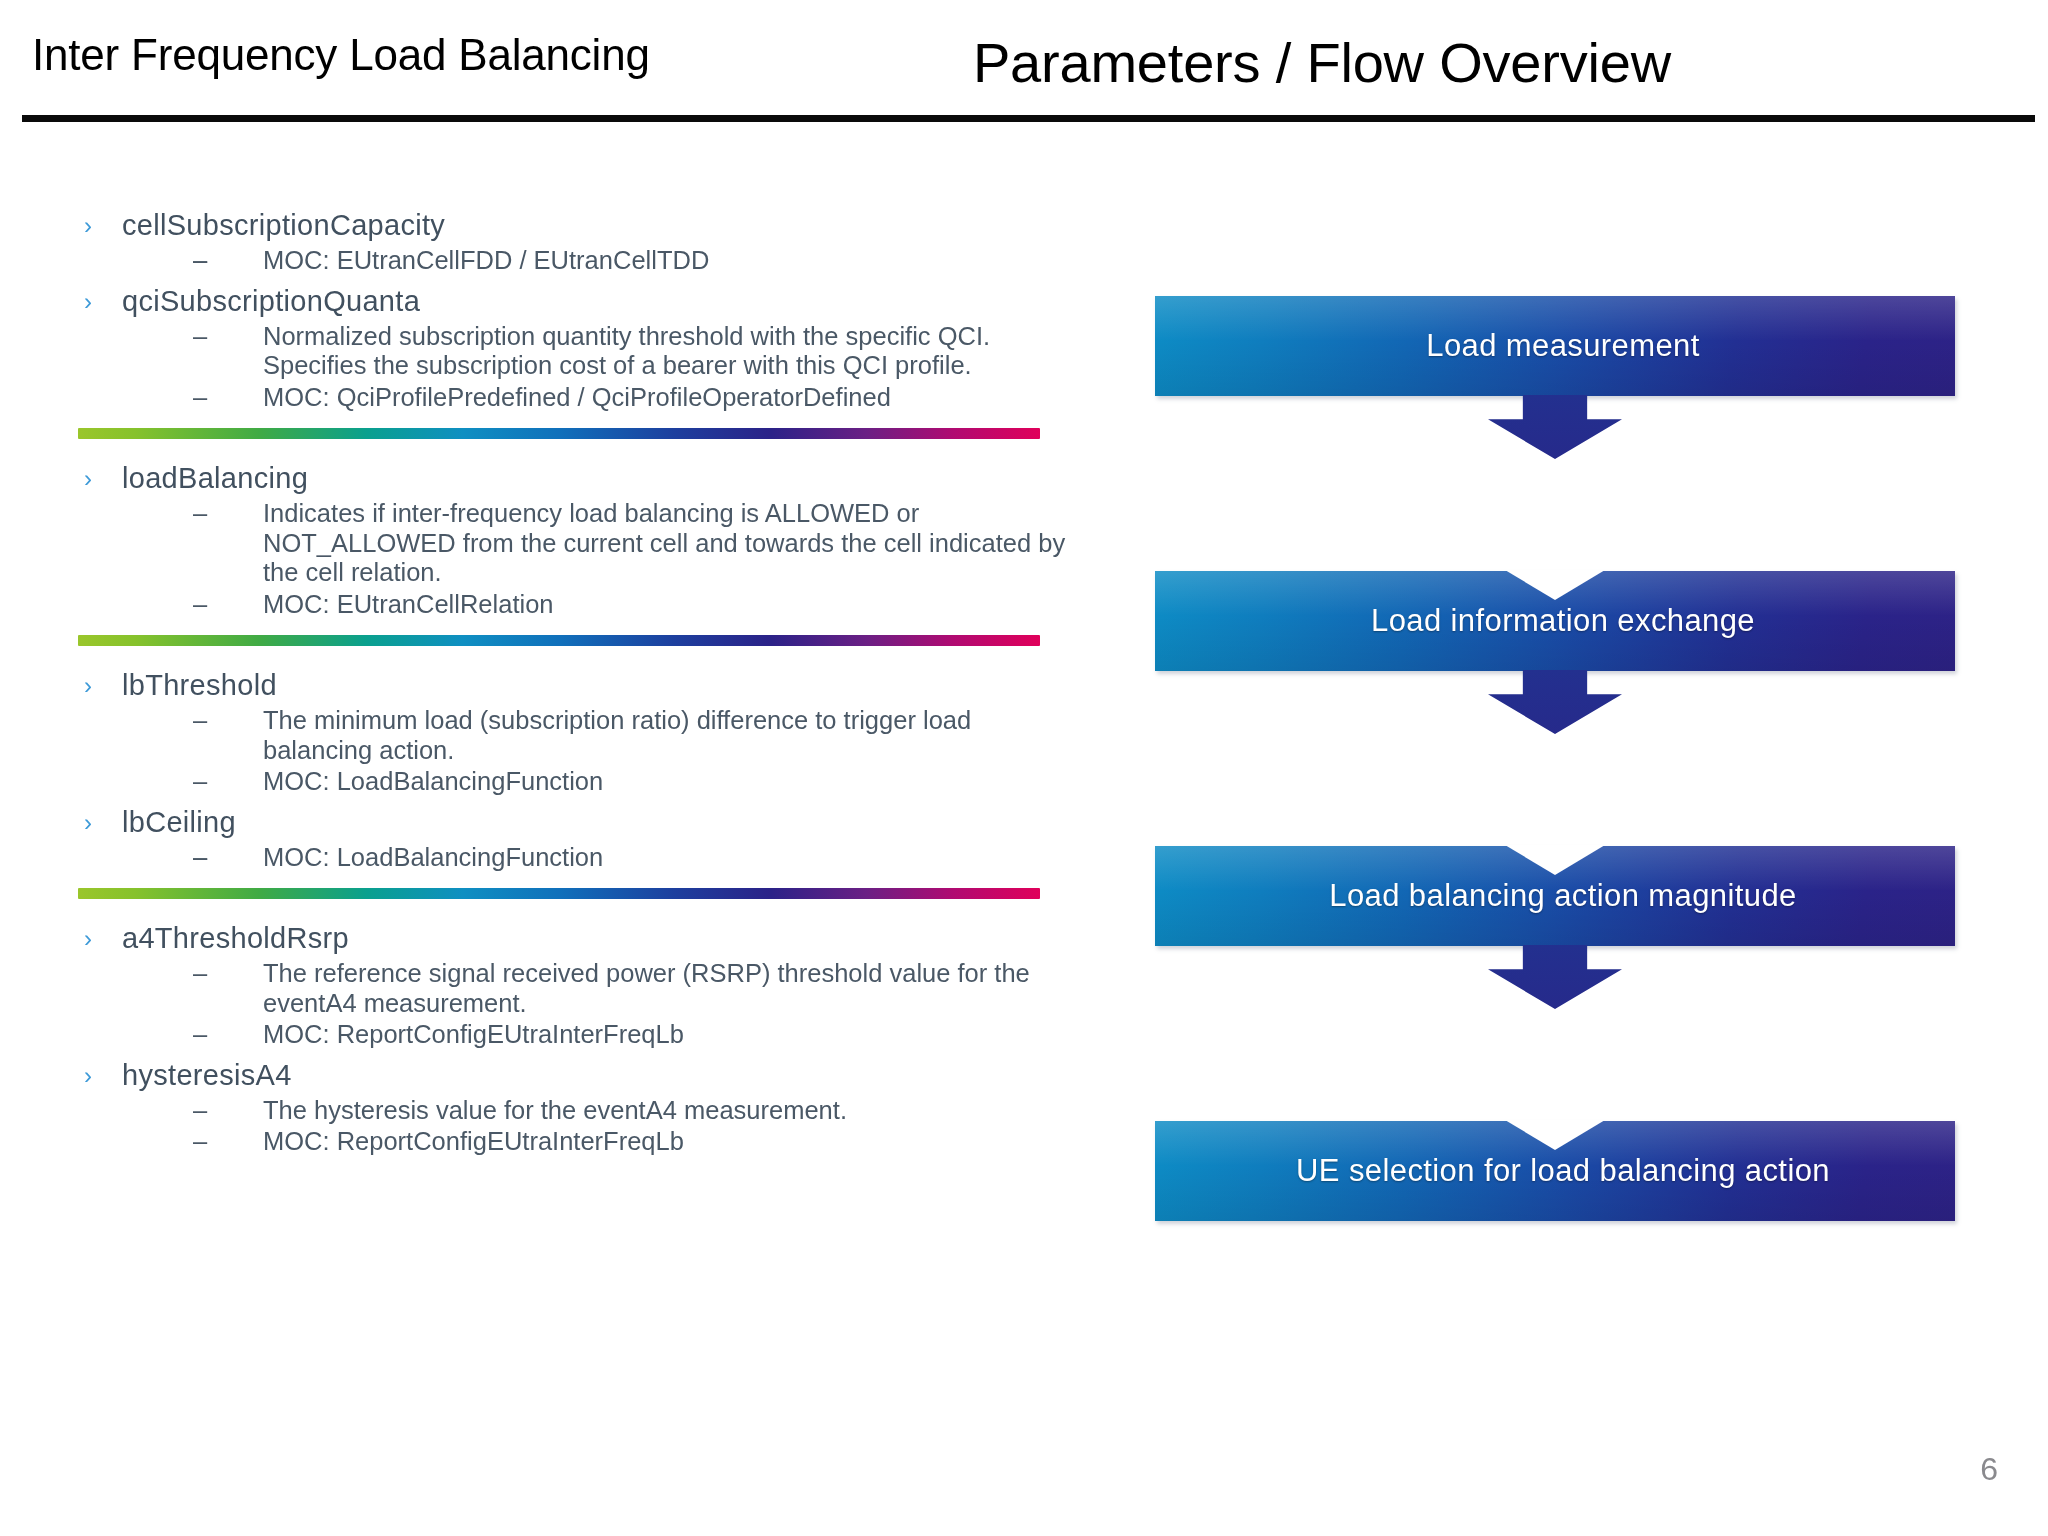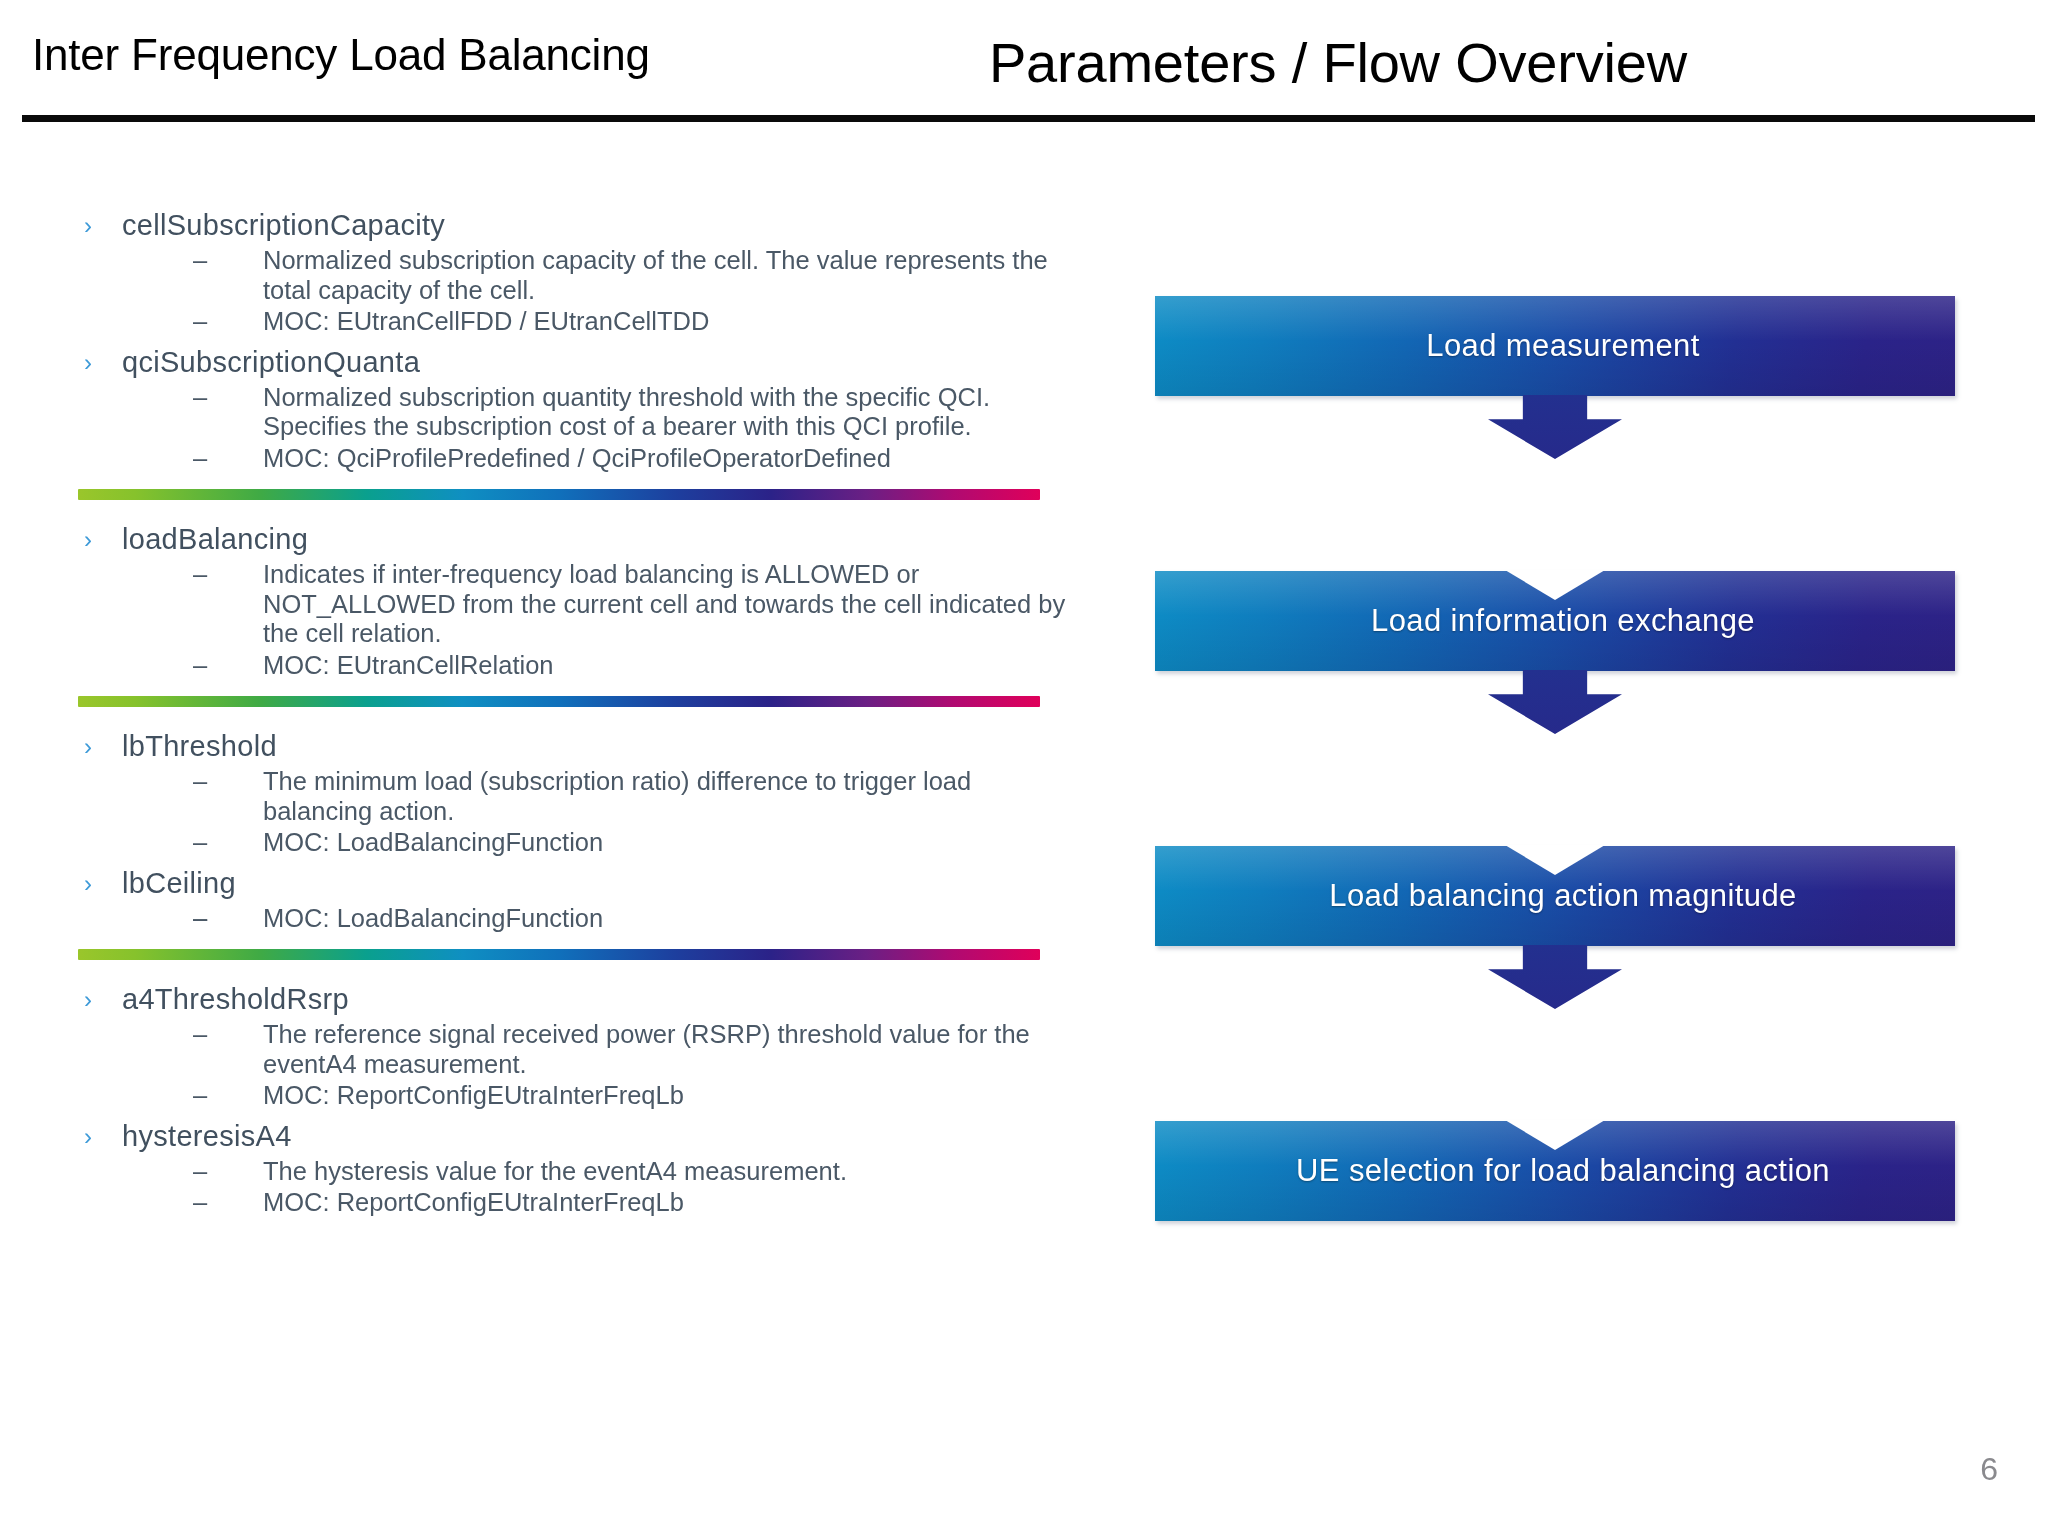--- a/index.html
+++ b/index.html
@@ -14,21 +14,20 @@
     overflow: hidden;
     font-family: "Liberation Sans", sans-serif;
   }
 
   
   #slide-header {
     position: absolute;
     left: 0; top: 0;
     width: 1701px;
     height: 130px;
-    padding-left: 16px;
   }
   #header-title-left {
     position: absolute;
     left: 32px;
     top: 30px;
     font-size: 44px;
     color: #000000;
     letter-spacing: -0.2px;
     white-space: nowrap;
   }
@@ -213,21 +212,21 @@
   <div id="header-title-left">Inter Frequency Load Balancing</div>
   <div id="header-title-right">Parameters / Flow Overview</div>
   <div id="header-rule"></div>
 </div>
 
 <div id="params-column">
     <div class="param-group">
       <div class="param-item">
         <div class="lvl1"><span class="lvl1-bullet">›</span><span>cellSubscriptionCapacity</span></div>
         <ul class="lvl2-list">
-          <li class="lvl2"><span class="lvl2-dash">–</span><span>Normalized subscription capacity of the cell. The value represents the total capacity of the cell.</span></li>
+          <li class="lvl2"><span class="lvl2-dash">–</span></li>
           <li class="lvl2"><span class="lvl2-dash">–</span><span>MOC: EUtranCellFDD / EUtranCellTDD</span></li>
         </ul>
       </div>
       <div class="param-item">
         <div class="lvl1"><span class="lvl1-bullet">›</span><span>qciSubscriptionQuanta</span></div>
         <ul class="lvl2-list">
           <li class="lvl2"><span class="lvl2-dash">–</span><span>Normalized subscription quantity threshold with the specific QCI. Specifies the subscription cost of a bearer with this QCI profile.</span></li>
           <li class="lvl2"><span class="lvl2-dash">–</span><span>MOC: QciProfilePredefined / QciProfileOperatorDefined</span></li>
         </ul>
       </div>

